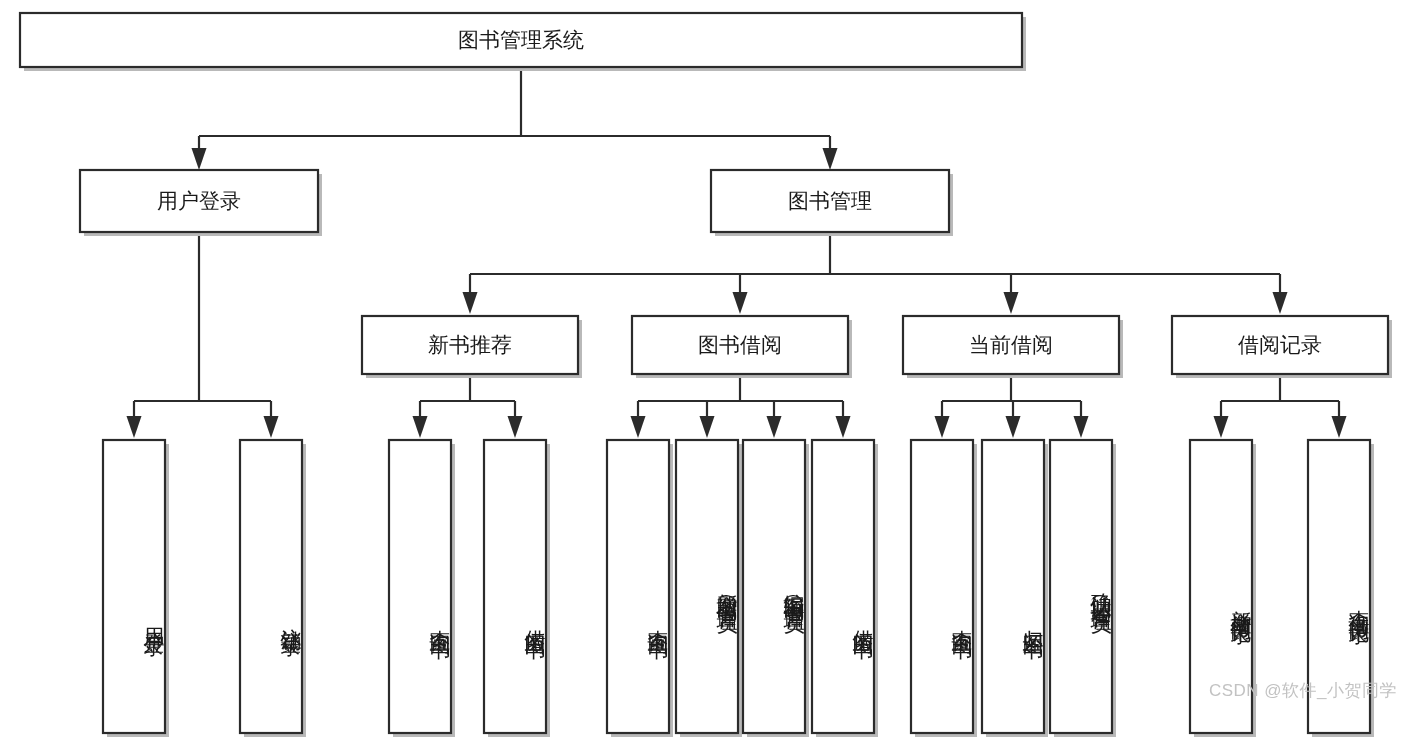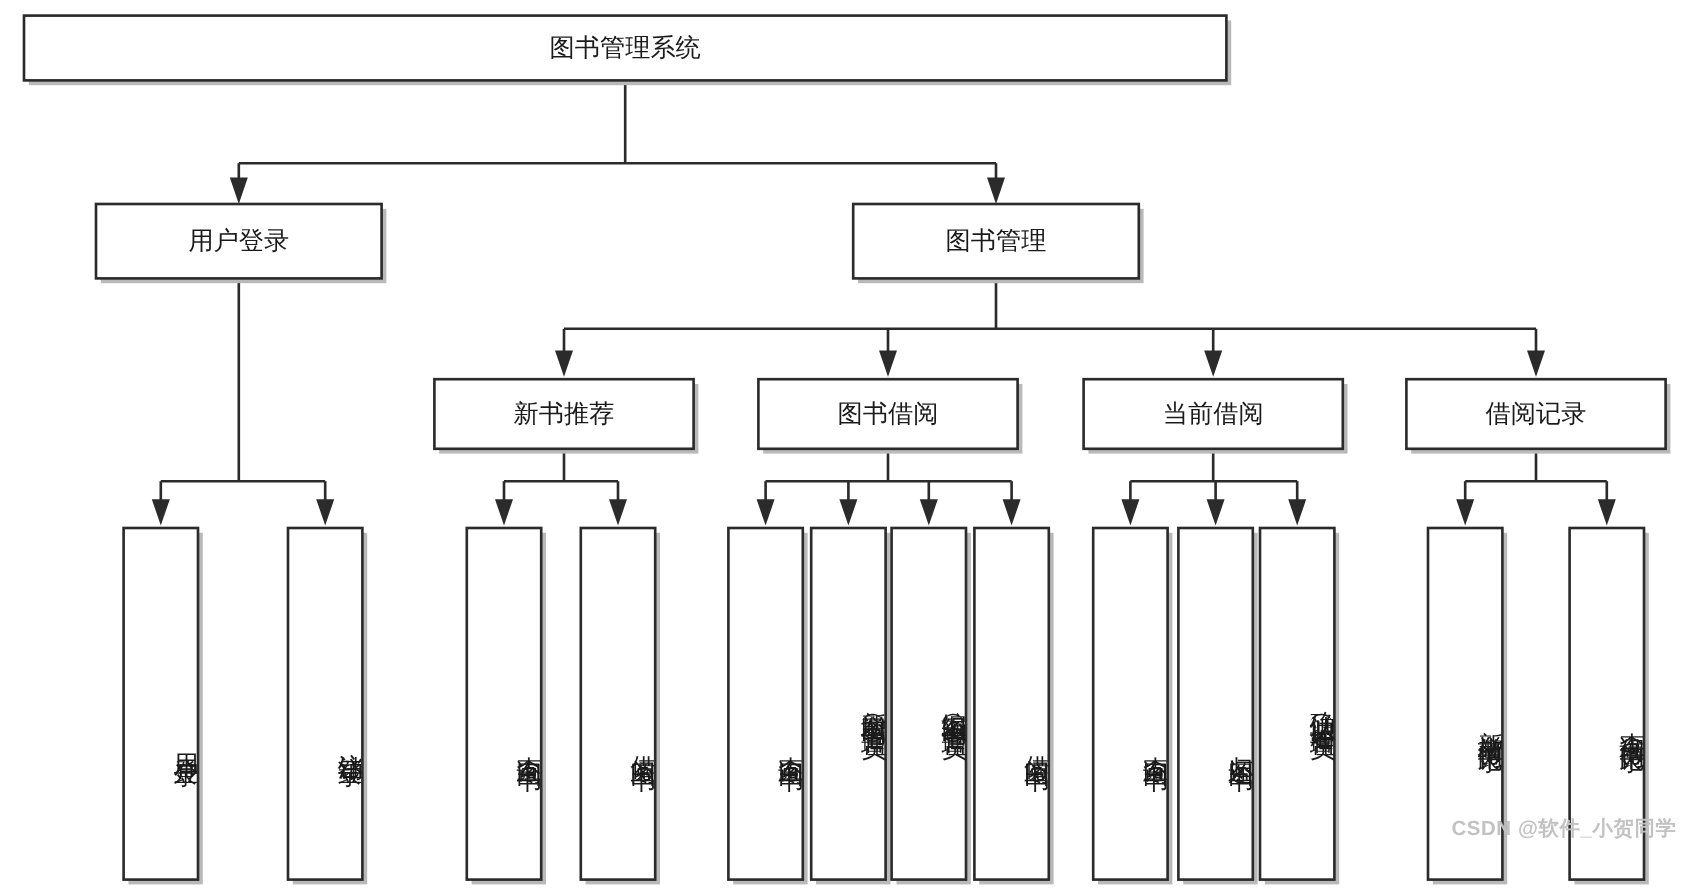--- a/index.html
+++ b/index.html
@@ -66,21 +66,20 @@
   }
   .watermark {
     position: absolute;
     right: 8px;
     bottom: 5px;
     font-family: "Liberation Sans", "DejaVu Sans", sans-serif;
     font-size: 17px;
     color: #c2c2c2;
     white-space: nowrap;
     letter-spacing: 0.5px;
-    font-weight: bold;
   }
 </style>
 </head>
 <body>
 
 <div id="chart-root">
 
   <svg class="flow" viewBox="0 0 1405 747" xmlns="http://www.w3.org/2000/svg">
 
     <defs>

